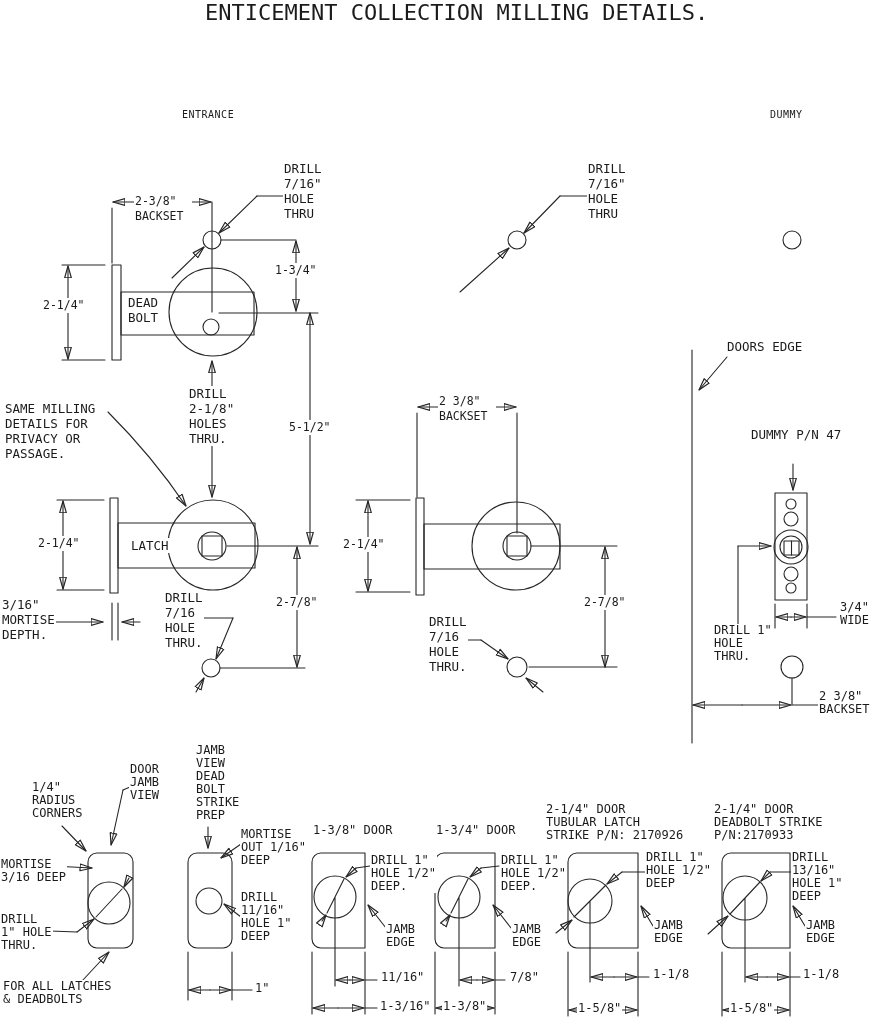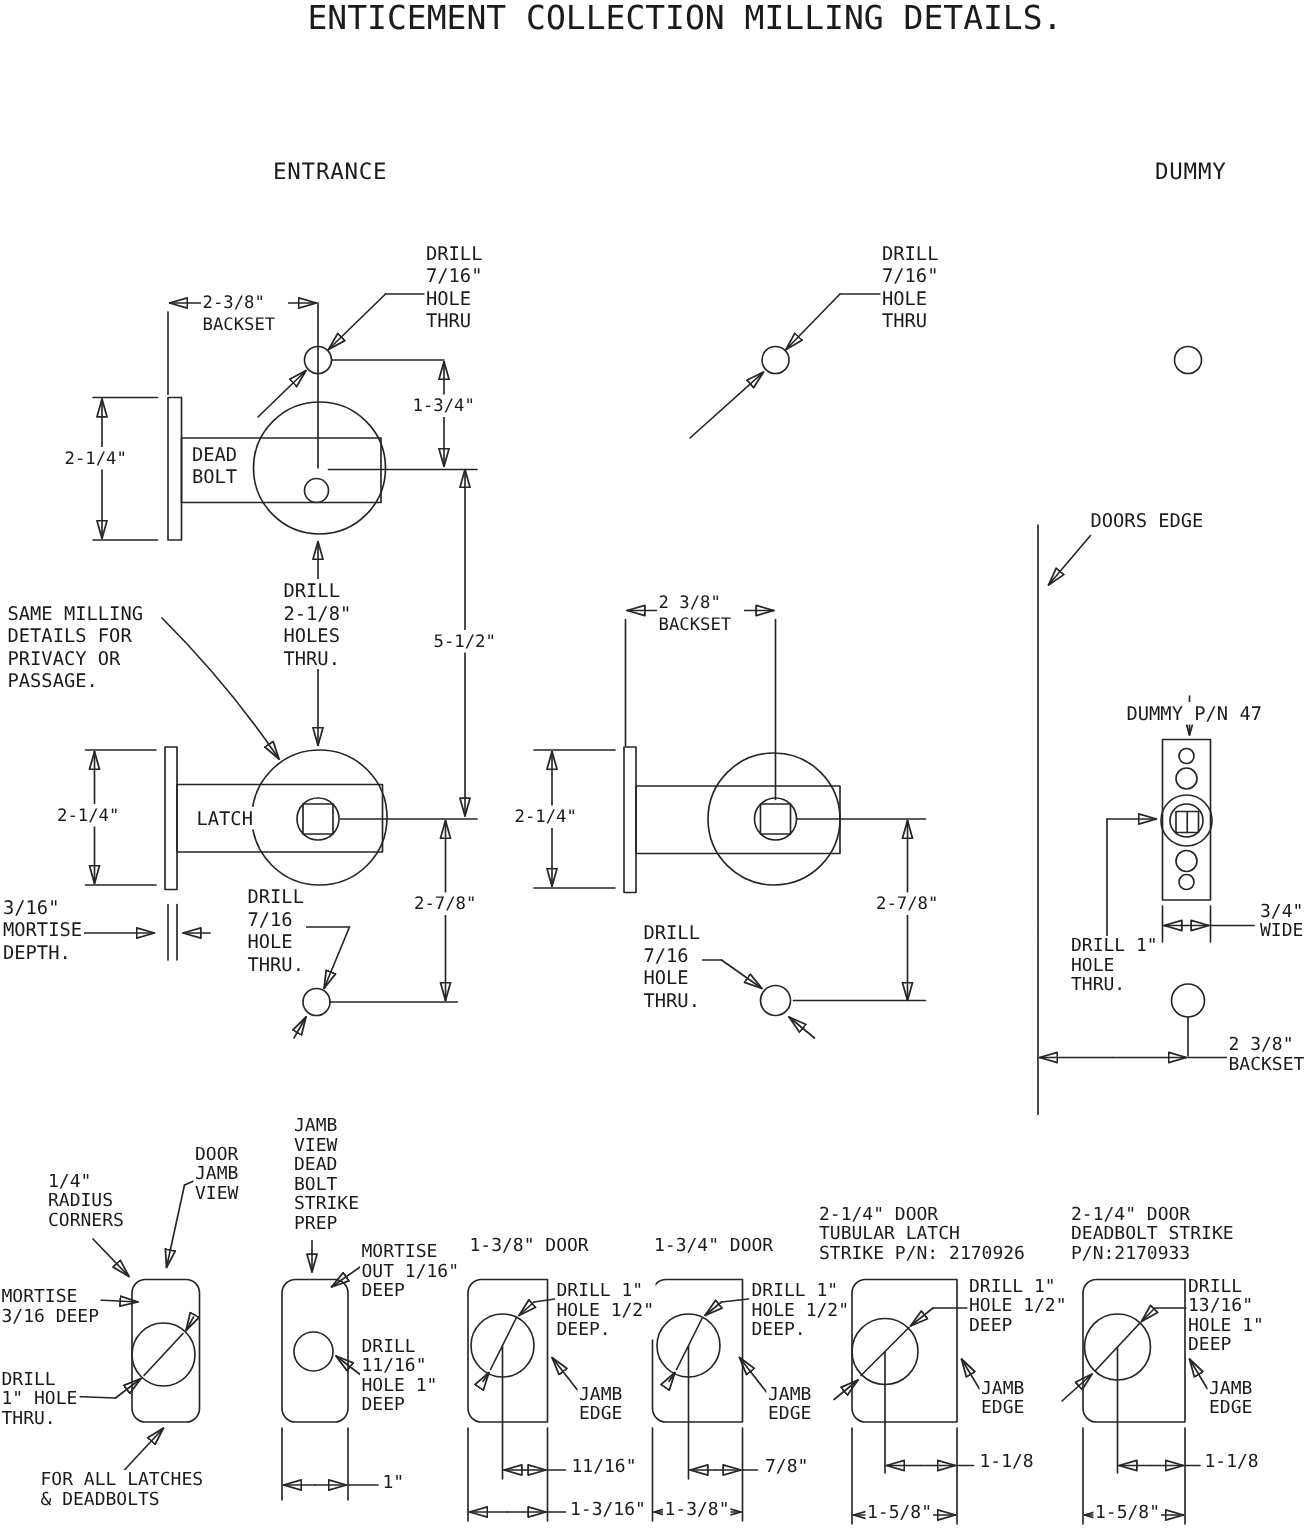--- a/index.html
+++ b/index.html
@@ -5,21 +5,21 @@
   html,body{margin:0;padding:0;background:#fff}
   .sheet{position:relative;width:870px;height:1024px;background:#fff;
          font-family:"DejaVu Sans Mono",monospace;color:#1b1b1b;overflow:hidden}
   .dwg{position:absolute;left:0;top:0;z-index:1}
   .dwg line,.dwg path,.dwg rect,.dwg circle{stroke:#262626;stroke-width:1.1;fill:none;stroke-linecap:round;stroke-linejoin:round}
   .arwfill{fill:#262626;stroke:none}
   .lbl{position:absolute;z-index:2;font-size:12.5px;line-height:15px;white-space:pre-line;background:#fff;padding:0 1px}
   .dim{font-size:11.5px}
   .s{font-size:12px;line-height:13px}
   .ctr{text-align:left}
-  .hd{font-size:15px;letter-spacing:.5px;background:transparent}
+  .hd{font-size:10px;letter-spacing:.5px;background:transparent}
   .title{font-size:22px;line-height:22px;white-space:nowrap;letter-spacing:0;background:transparent}
 </style>
 </head>
 <body>
 
 <div class="sheet">
 
 <svg class="dwg" id="dwg" width="870" height="1024" viewBox="0 0 870 1024">
   <defs>
     <marker id="arw" viewBox="0 0 12 8" refX="11.5" refY="4" markerWidth="13" markerHeight="9" orient="auto" markerUnits="userSpaceOnUse">
@@ -228,42 +228,42 @@
 <div class="lbl dim ctr" style="left:438px;top:394px;width:56px">2 3/8"
 BACKSET</div>
 <div class="lbl dim ctr" style="left:342px;top:537px;width:52px">2-1/4"</div>
 <div class="lbl dim ctr" style="left:583px;top:595px;width:44px">2-7/8"</div>
 <div class="lbl" style="left:428px;top:614px">DRILL
 7/16
 HOLE
 THRU.</div>
 
 <div class="lbl" style="left:726px;top:339px">DOORS EDGE</div>
-<div class="lbl" style="left:750px;top:468px">DUMMY P/N 47</div>
+<div class="lbl" style="left:750px;top:427px">DUMMY P/N 47</div>
 <div class="lbl s" style="left:839px;top:601px">3/4"
 WIDE</div>
 <div class="lbl s" style="left:713px;top:624px">DRILL 1"
 HOLE
 THRU.</div>
 <div class="lbl s" style="left:818px;top:690px">2 3/8"
 BACKSET</div>
 
 
 <div class="lbl s" style="left:31px;top:781px">1/4"
 RADIUS
 CORNERS</div>
 <div class="lbl s" style="left:129px;top:763px">DOOR
 JAMB
 VIEW</div>
 <div class="lbl s" style="left:0px;top:858px">MORTISE
 3/16 DEEP</div>
 <div class="lbl s" style="left:0px;top:913px">DRILL
 1" HOLE
 THRU.</div>
-<div class="lbl s" style="left:26px;top:980px">FOR ALL LATCHES
+<div class="lbl s" style="left:2px;top:980px">FOR ALL LATCHES
 &amp; DEADBOLTS</div>
 
 <div class="lbl s" style="left:195px;top:744px">JAMB
 VIEW
 DEAD
 BOLT
 STRIKE
 PREP</div>
 <div class="lbl s" style="left:240px;top:828px">MORTISE
 OUT 1/16"

